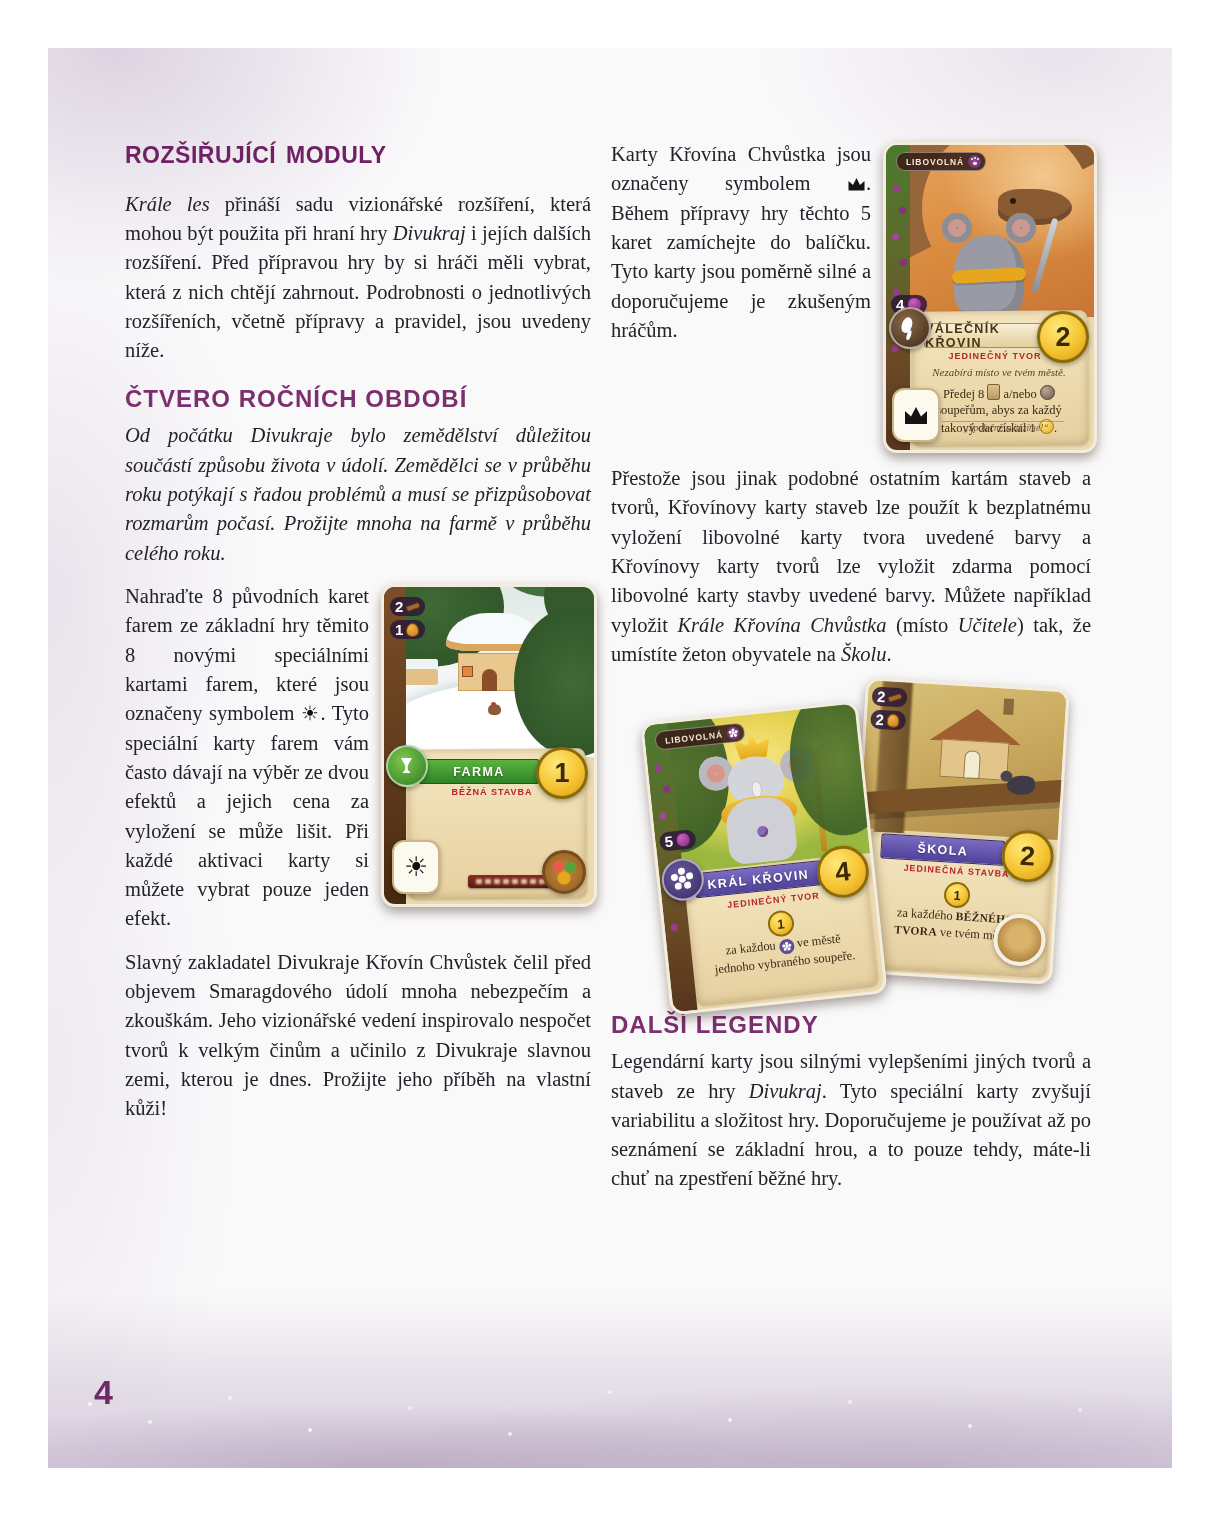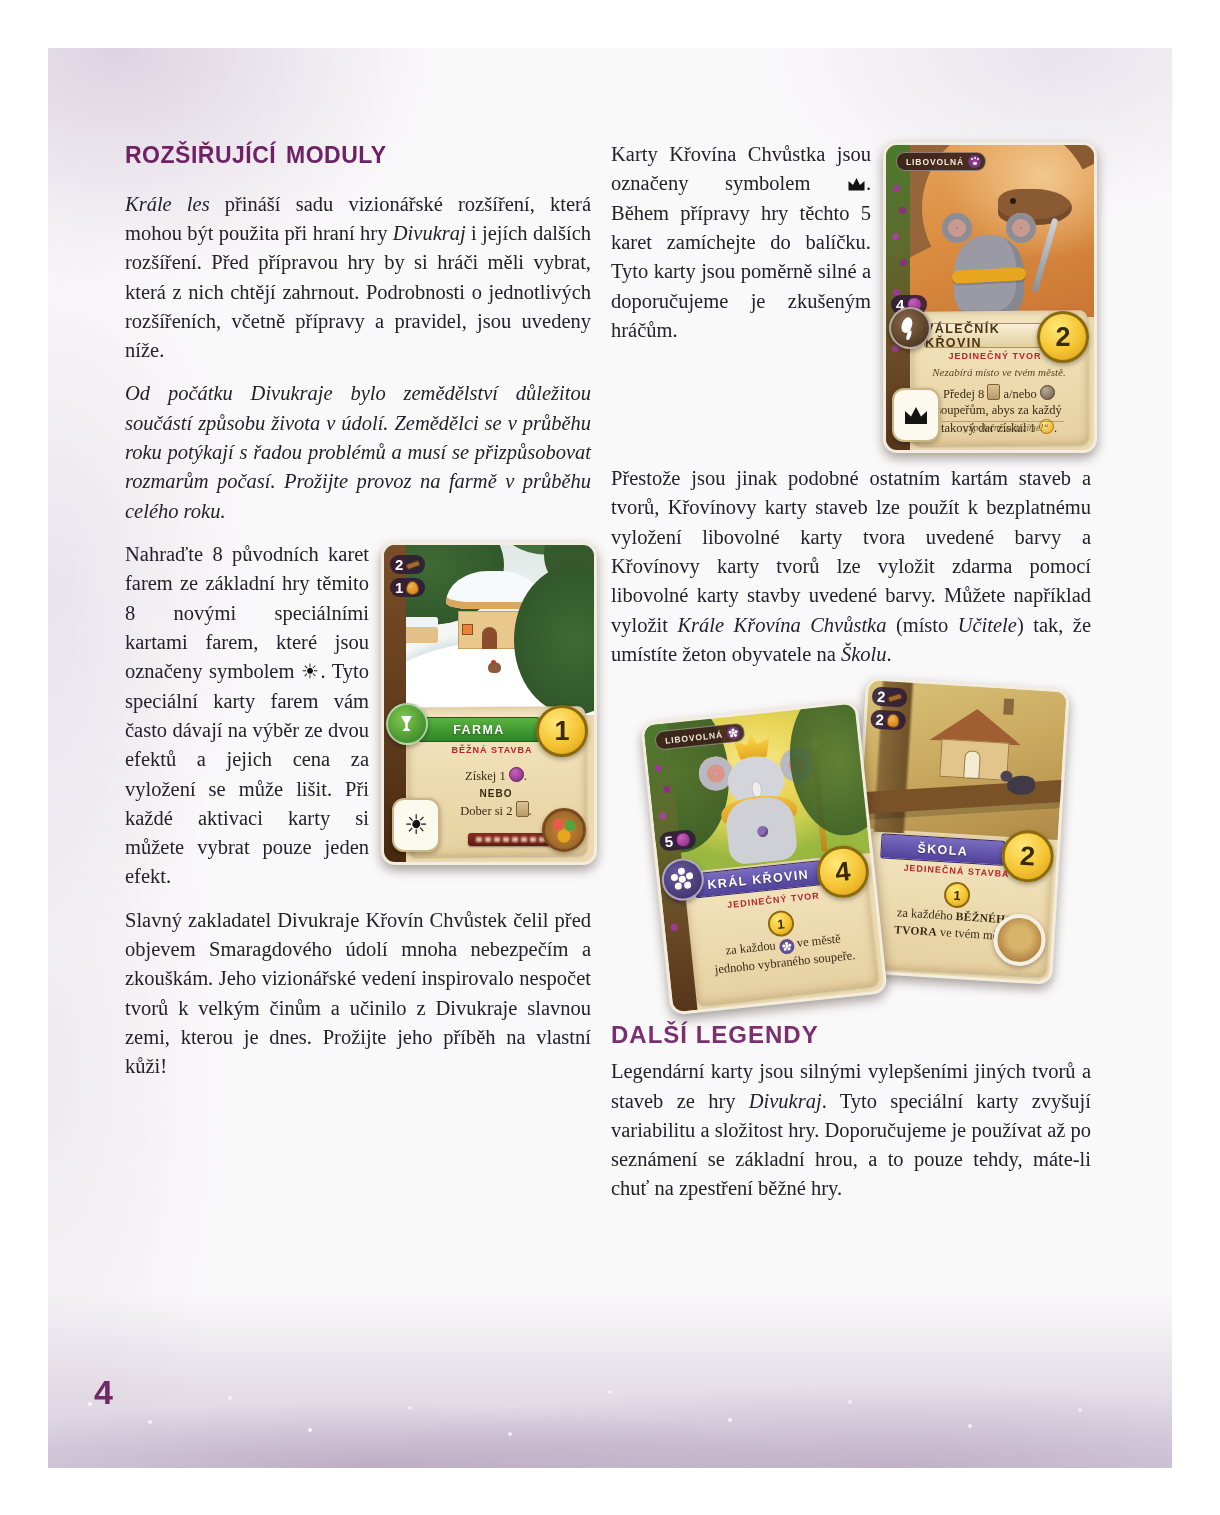--- a/index.html
+++ b/index.html
@@ -227,21 +227,22 @@
   <div class="wash-top"></div>
   <div class="wash-bottom"></div>
 
   <div class="col-left">
     <h1>
       <span>Rozšiřující moduly</span><br>
     </h1>
 
     <p><span class="it">Krále les</span><span> přináší sadu vizionářské rozšíření, která mohou být použita při hraní hry </span><span class="it">Divukraj</span><span> i jejích dalších rozšíření. Před přípravou hry by si hráči měli vybrat, která z nich chtějí zahrnout. Podrobnosti o jednotlivých rozšířeních, včetně přípravy a pravidel, jsou uvedeny níže.</span></p>
 
-    <p class="lede">Od počátku Divukraje bylo zemědělství důležitou součástí způsobu života v údolí. Zemědělci se v průběhu roku potýkají s řadou problémů a musí se přizpůsobovat rozmarům počasí. Prožijte provoz na farmě v průběhu celého roku.</p>
+    <h2>Čtvero ročních období</h2>
+    <p class="lede">Od počátku Divukraje bylo zemědělství důležitou součástí způsobu života v údolí. Zemědělci se v průběhu roku potýkají s řadou problémů a musí se přizpůsobovat rozmarům počasí. Prožijte mnoha na farmě v průběhu celého roku.</p>
 
     <p>
       
       <span class="float-card" style="display:block;width:210px;height:317px;">
         <span class="gcard c-farm" style="display:block;width:100%;height:100%;">
           <span class="art" style="display:block;">
             <span class="hill" style="display:block;"></span>
             <span class="hut2" style="display:block;"></span>
             <span class="cottage" style="display:block;">
               <span class="roof" style="display:block;"></span>
@@ -264,25 +265,20 @@
                 </span>
           </span>
           <span class="emblem production" style="top:158px;left:2px;"></span>
           <span class="banner green" style="top:172px;left:34px;right:54px;">
                 <span>Farma</span>
               </span>
           <span class="pts" style="top:160px;right:6px;">
                 <span>1</span>
               </span>
           <span class="ctype" style="top:200px;left:30px;right:24px;">Běžná stavba</span>
-          <span class="cbody" style="top:222px;left:34px;right:20px;">
-            <span>Získej 1 </span><span class="ic ic-berry"></span><span>.</span><br>
-            <span style="font:700 10px 'Liberation Sans',sans-serif;letter-spacing:1px;">NEBO</span><br>
-            <span>Dober si 2 </span><span class="ic ic-card"></span><span>.</span>
-          </span>
           <span class="mini-banner" style="left:84px;bottom:16px;"></span>
           <span class="corner-badge" style="left:8px;bottom:10px;">
                 <span class="sun">☀</span>
               </span>
           <span class="basket" style="right:8px;bottom:10px;"></span>
         </span>
       </span>
       <span>Nahraďte 8 původních karet farem ze základní hry těmito 8 novými speciálními kartami farem, které jsou označeny symbolem </span><span class="sun">☀</span><span>. Tyto speciální karty farem vám často dávají na výběr ze dvou efektů a jejich cena za vyložení se může lišit. Při každé aktivaci karty si můžete vybrat pouze jeden efekt.</span>
     </p>
 
@@ -426,19 +422,19 @@
               </span><br>
           <span>za každou </span><span class="flw-inline">
                 <span class="flw"></span>
               </span><span> ve městě</span><br>
           <span>jednoho vybraného soupeře.</span>
         </div>
         <div class="scribble" style="position:absolute;left:20%;bottom:14px;width:60%;"></div>
       </div>
     </div>
 
-    <h2 style="margin-top:20px;">Další legendy</h2>
+    <h2 style="margin-top:10px;">Další legendy</h2>
     <p><span>Legendární karty jsou silnými vylepšeními jiných tvorů a staveb ze hry </span><span class="it">Divukraj</span><span>. Tyto speciální karty zvyšují variabilitu a složitost hry. Doporučujeme je používat až po seznámení se základní hrou, a to pouze tehdy, máte-li chuť na zpestření běžné hry.</span></p>
   </div>
 
   <div class="pagenum">4</div>
  </div>
 </div>
 
 </body></html>

